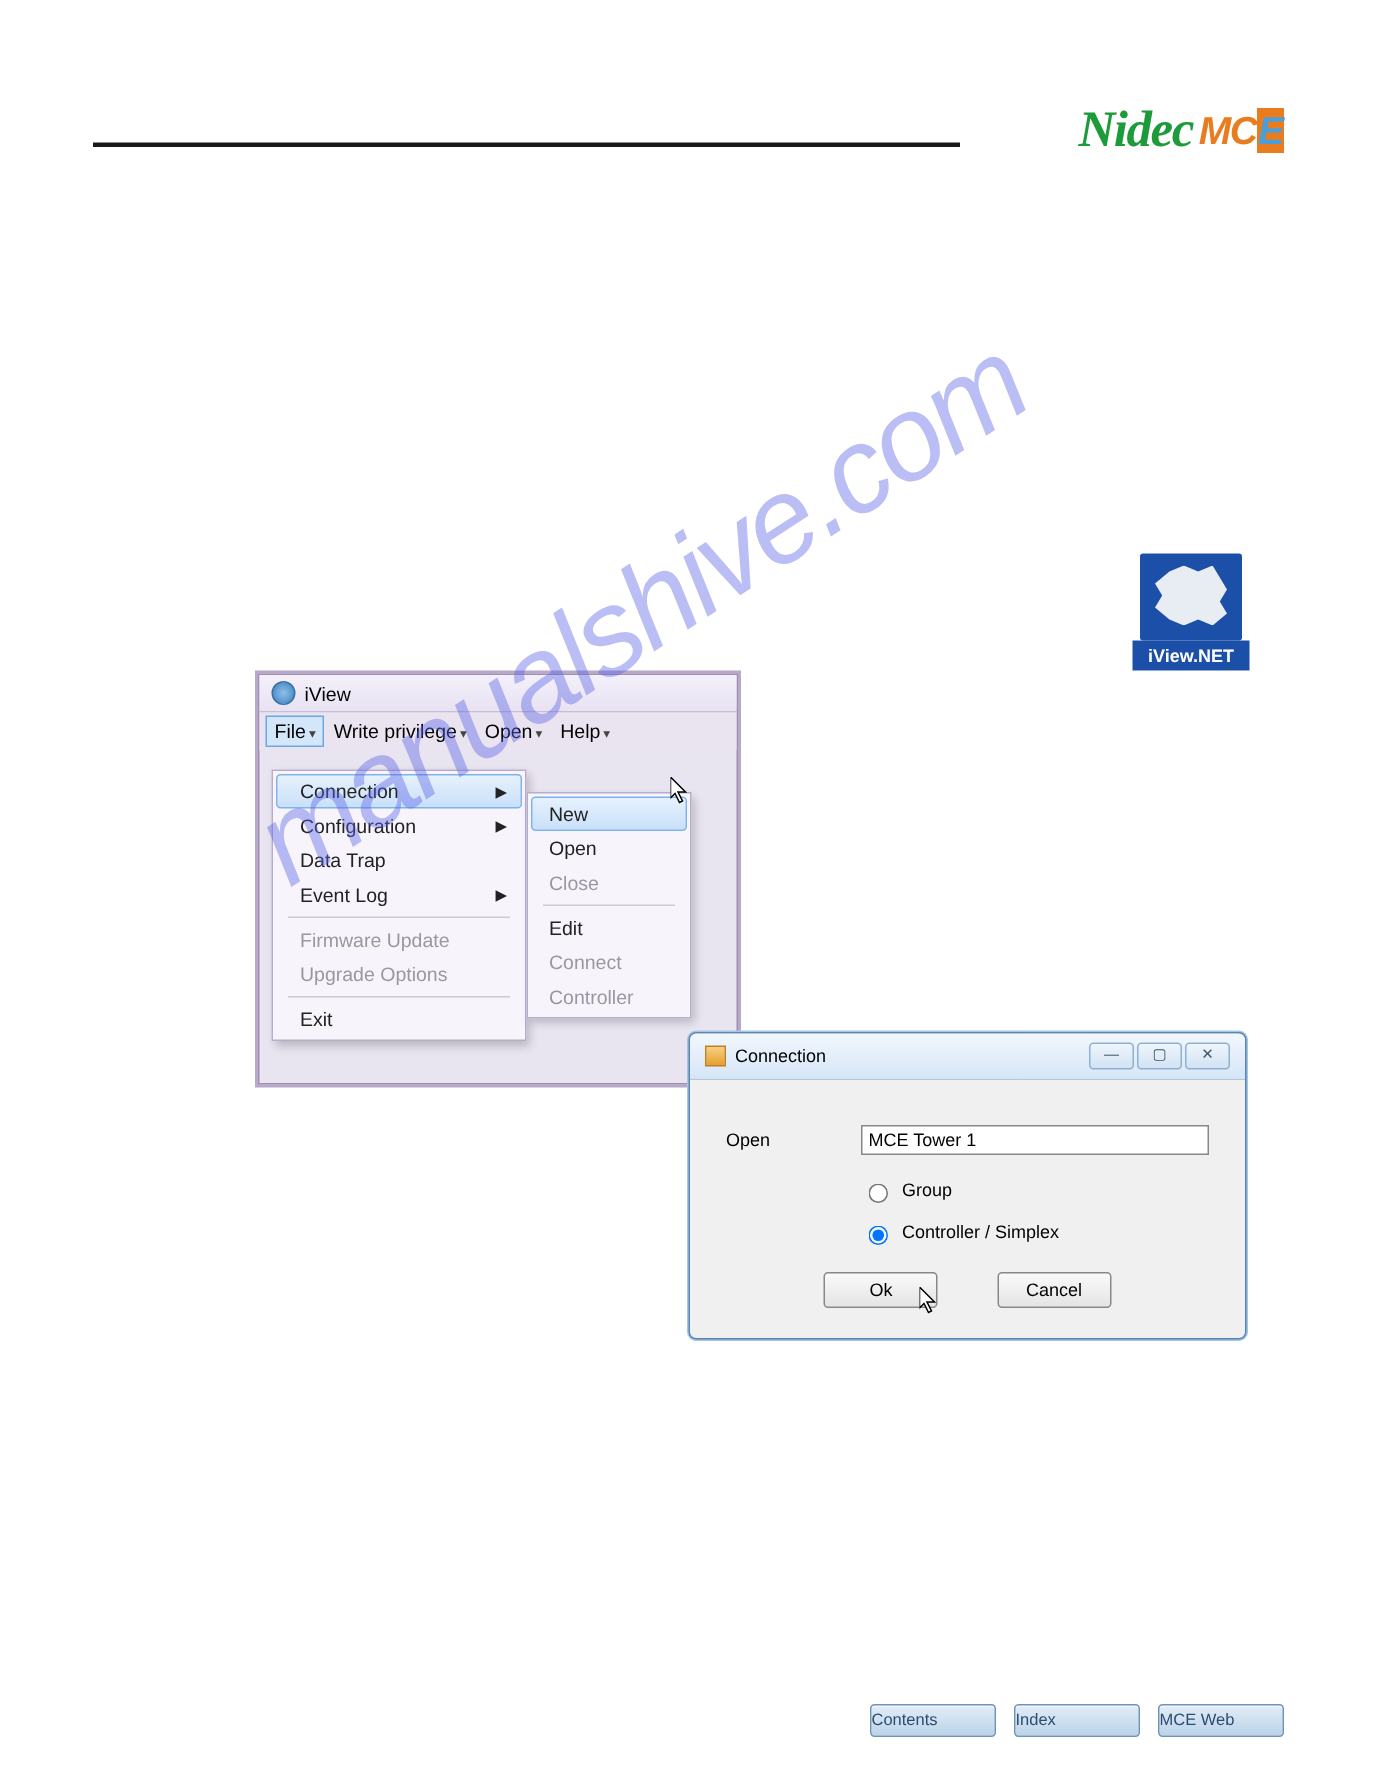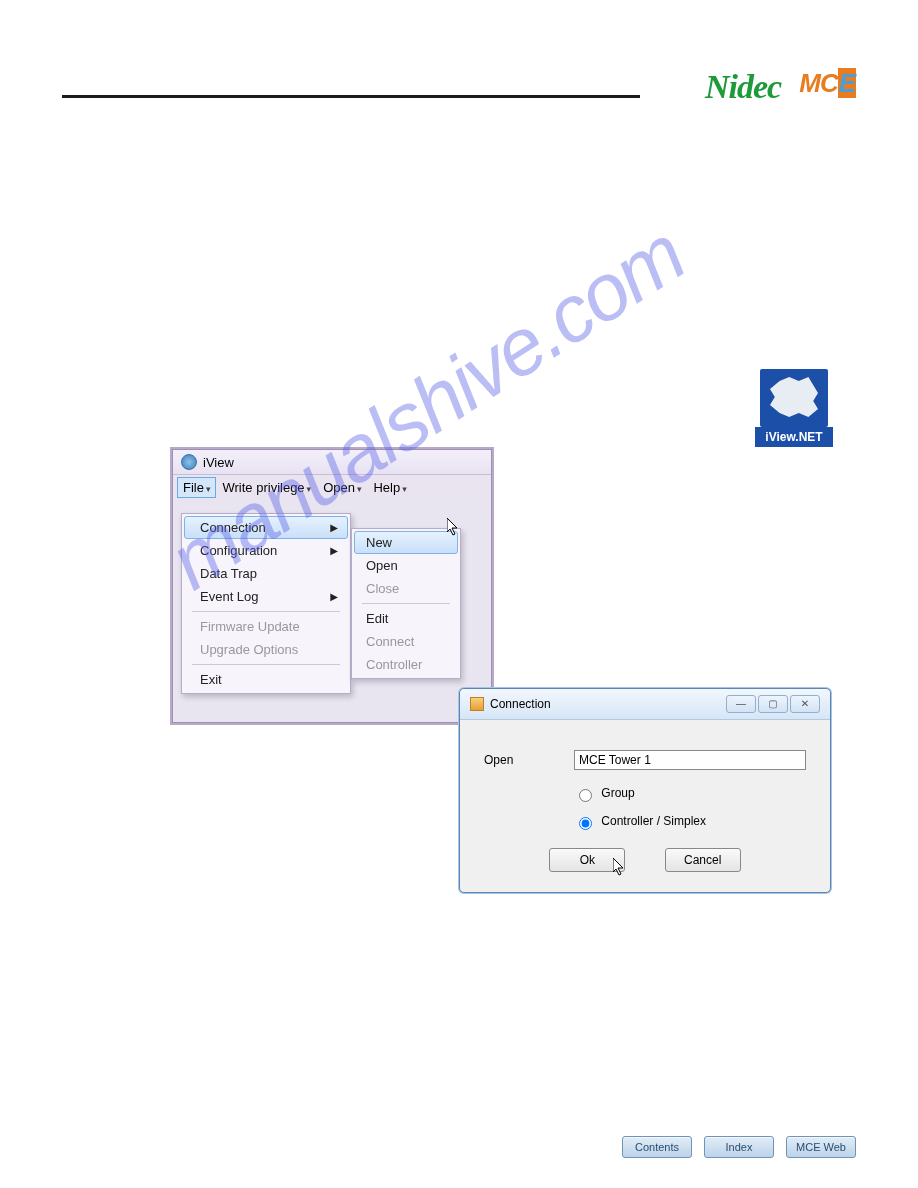--- a/index.html
+++ b/index.html
@@ -18,21 +18,22 @@
     left: 62px;
     width: 578px;
     height: 3px;
     background: #1a1a1a;
   }
   .logo-group {
     position: absolute;
     top: 68px;
     right: 62px;
     display: flex;
-    gap: 18px;
+    gap: 4px;
+    align-items: center;
   }
   .logo-nidec {
     font-family: "Brush Script MT", cursive;
     font-size: 34px;
     font-weight: bold;
     font-style: italic;
     color: #1d9a3a;
     letter-spacing: -1px;
   }
   .logo-mce {
@@ -275,28 +276,28 @@
 
   
   .footer-buttons {
     position: absolute;
     bottom: 30px;
     right: 62px;
     display: flex;
     gap: 12px;
   }
   .ftr-btn {
-    width: 70px;
+    width: 84px;
     height: 22px;
     background: linear-gradient(#e2edf7, #bcd3e9);
     border: 1px solid #6f94b8;
     border-radius: 3px;
     font-size: 11px;
     color: #2a4d70;
-    text-align: center;
+    text-align: left;
     line-height: 20px;
     box-shadow: inset 0 1px 0 rgba(255,255,255,0.6);
   }
 </style>
 </head>
 <body>
 
 <div class="page">
   <div class="header-rule"></div>
   <div class="logo-group">

